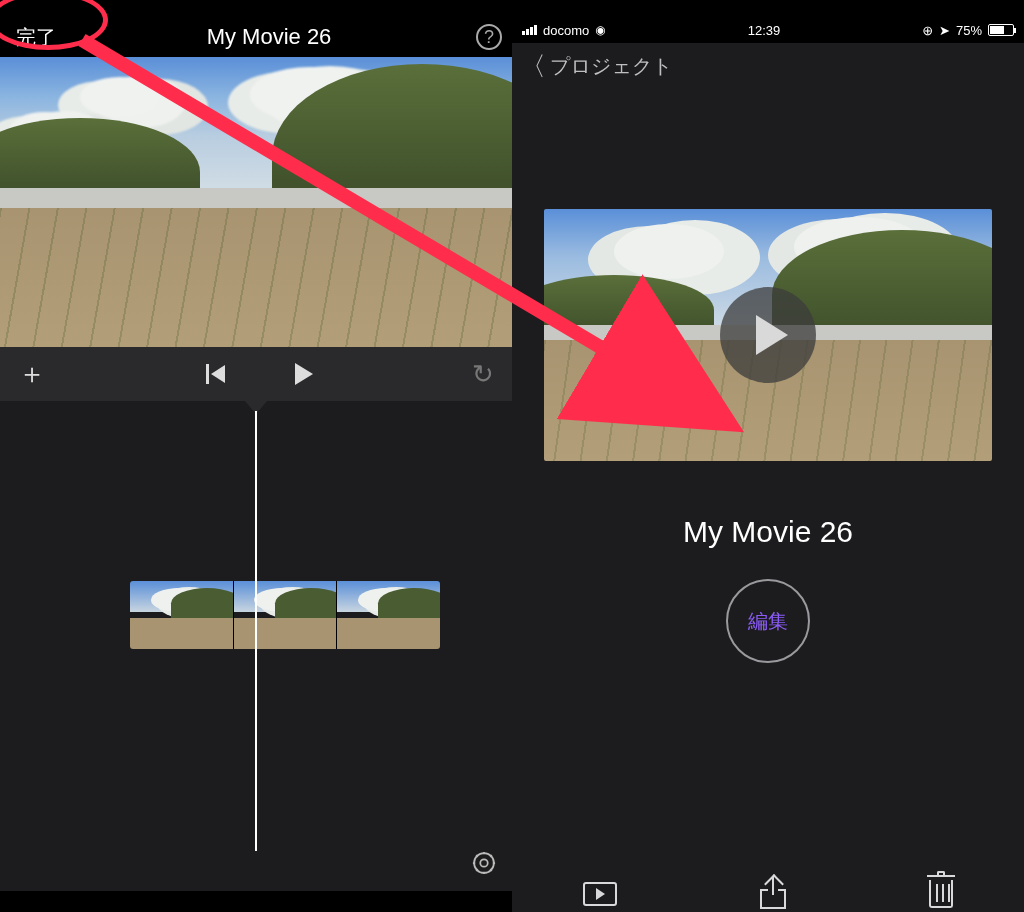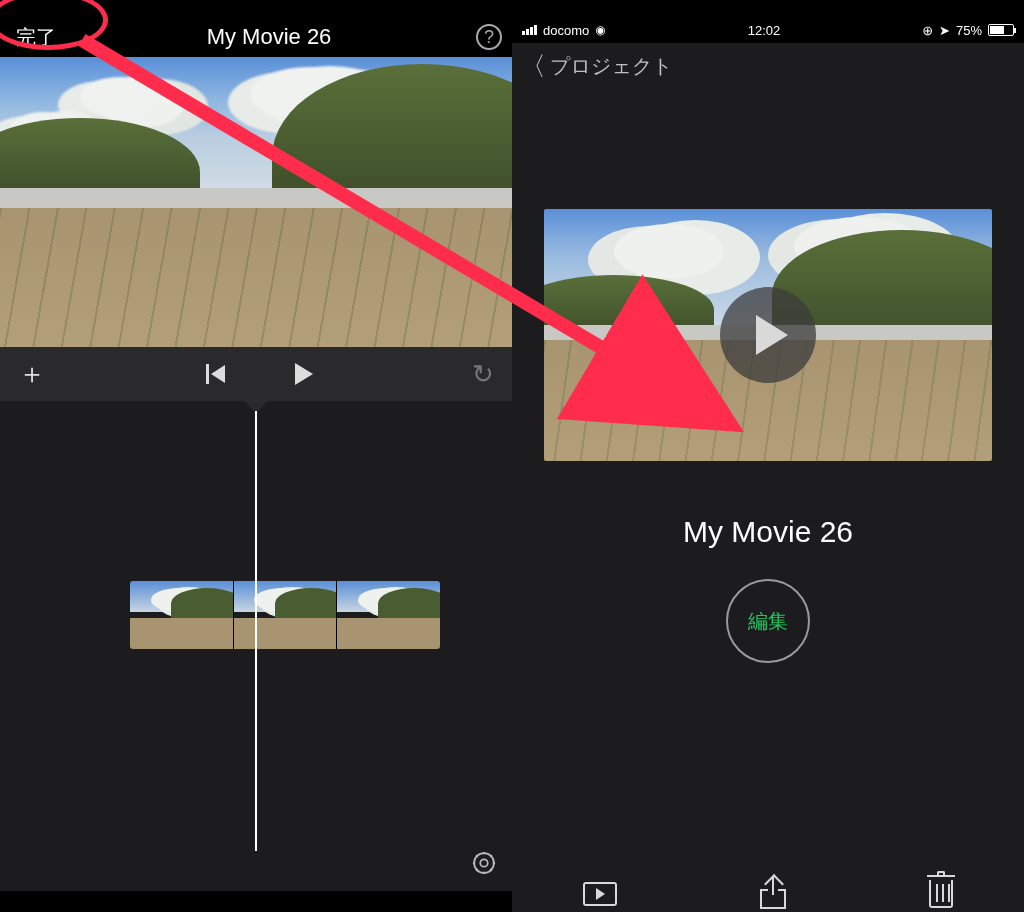--- a/index.html
+++ b/index.html
@@ -147,21 +147,21 @@
     display:flex;align-items:center;justify-content:center;
   }
   .r-playbtn .tri{width:0;height:0;border-left:32px solid #d9d9d9;
     border-top:20px solid transparent;border-bottom:20px solid transparent; margin-left:8px;}
 
   .r-title-block{ text-align:center; margin-top:54px; }
   .r-title { font-size:30px; color:#fff; }
   .r-sub { font-size:15px; color:#8e8e92; margin-top:6px; }
   .r-edit {
     margin:30px auto 0; width:84px;height:84px;border:2px solid #9a9a9e;border-radius:50%;
-    display:flex;align-items:center;justify-content:center;color:#22c55e;font-size:20px;
+    display:flex;align-items:center;justify-content:center;color:#8b5cf6;font-size:20px;
   }
 
   .r-bottombar{
     position:absolute; left:0; right:0; bottom:0; height:70px;
     display:flex; align-items:center; justify-content:space-around;
     color:#d9d9db;
   }
   .ico-box{ width:34px;height:24px;border:2px solid #d9d9db;border-radius:3px;
     display:flex;align-items:center;justify-content:center;}
   .ico-box .tri{width:0;height:0;border-left:9px solid #d9d9db;border-top:6px solid transparent;border-bottom:6px solid transparent;}
@@ -259,21 +259,21 @@
     <div class="status-left">
       <span class="sig-bars">
           <span></span>
           <span></span>
           <span></span>
           <span></span>
         </span>
       <span>docomo</span>
       <span class="wifi-simple">◉</span>
     </div>
-    <div>12:02</div>
+    <div>12:39</div>
     <div class="status-right">
       <span>⊕</span>
       <span>➤</span>
       <span>75%</span>
       <span class="batt">
           <span class="fill"></span>
         </span>
     </div>
   </div>
 

